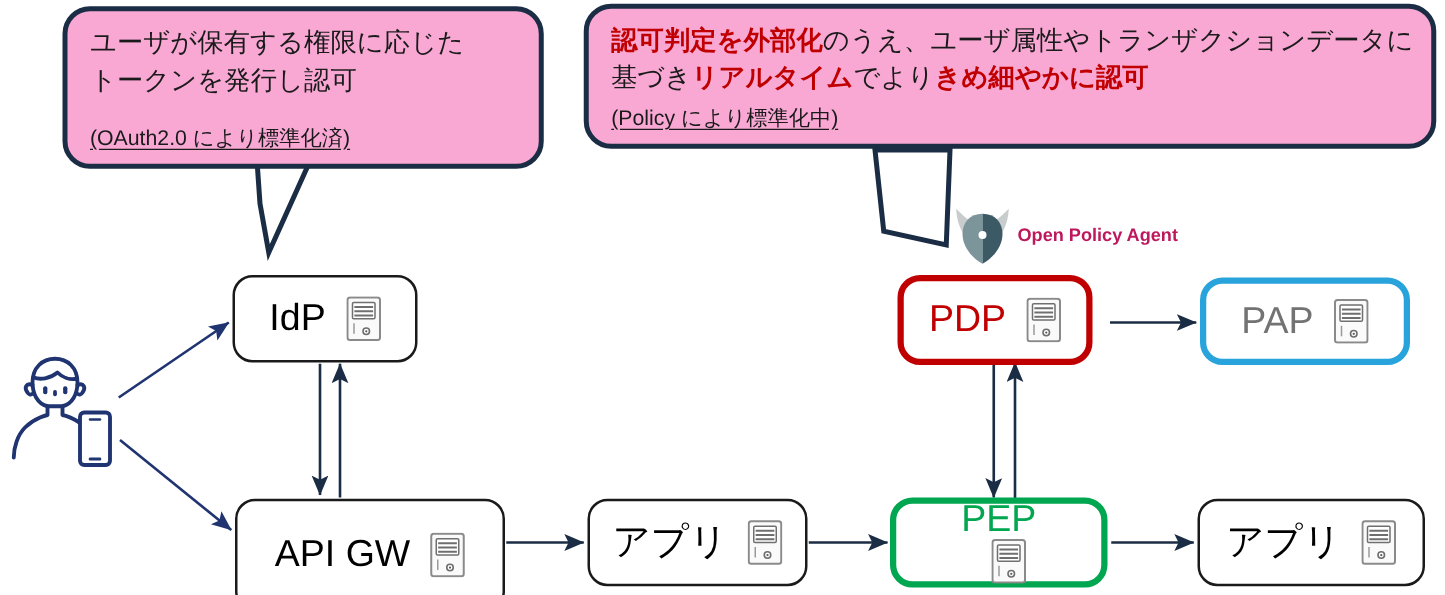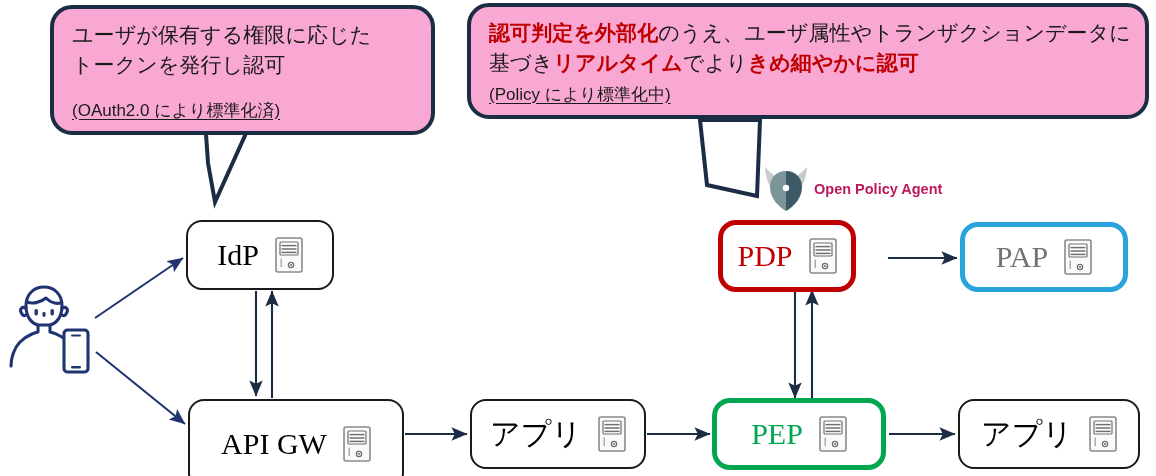--- a/index.html
+++ b/index.html
@@ -72,44 +72,43 @@
   
   .node {
     position: absolute;
     box-sizing: border-box;
     background: #ffffff;
     border-radius: 14px;
     display: flex;
     align-items: center;
     justify-content: center;
     z-index: 5;
-    font-family: Liberation Serif, serif;
   }
   .node .label {
     font-size: 30px;
     line-height: 1;
     white-space: nowrap;
   }
   .node .srv {
     margin-left: 16px;
     flex: 0 0 auto;
   }
 
   #node-idp   { left: 186px; top: 220px; width: 148px; height: 70px;
                 border: 2.2px solid #1a1a1a; border-radius: 16px; }
   #node-apigw { left: 188px; top: 399px; width: 216px; height: 90px;
                 border: 2.2px solid #1a1a1a; border-radius: 16px; }
   #node-app1  { left: 470px; top: 399px; width: 176px; height: 70px;
                 border: 2.2px solid #1a1a1a; border-radius: 16px; }
-  #node-pdp   { left: 718px; top: 220px; width: 138px; height: 72px;
+  #node-pdp   { left: 718px; top: 220px; width: 156px; height: 72px;
                 border: 5px solid #c00000; border-radius: 18px; }
   #node-pap   { left: 960px; top: 222px; width: 168px; height: 70px;
                 border: 5px solid #29a3dc; border-radius: 18px; }
   #node-pep   { left: 712px; top: 398px; width: 174px; height: 72px;
-                border: 5px solid #00a650; border-radius: 18px; }
+                border: 5px solid #00a650; border-radius: 18px; flex-direction: column; }
   #node-app2  { left: 958px; top: 399px; width: 182px; height: 70px;
                 border: 2.2px solid #1a1a1a; border-radius: 16px; }
 
   #node-pdp .label { color: #c00000; font-weight: normal; }
   #node-pap .label { color: #737373; }
   #node-pep .label { color: #00a650; }
 
   
   .srv-svg { display: block; }
 

